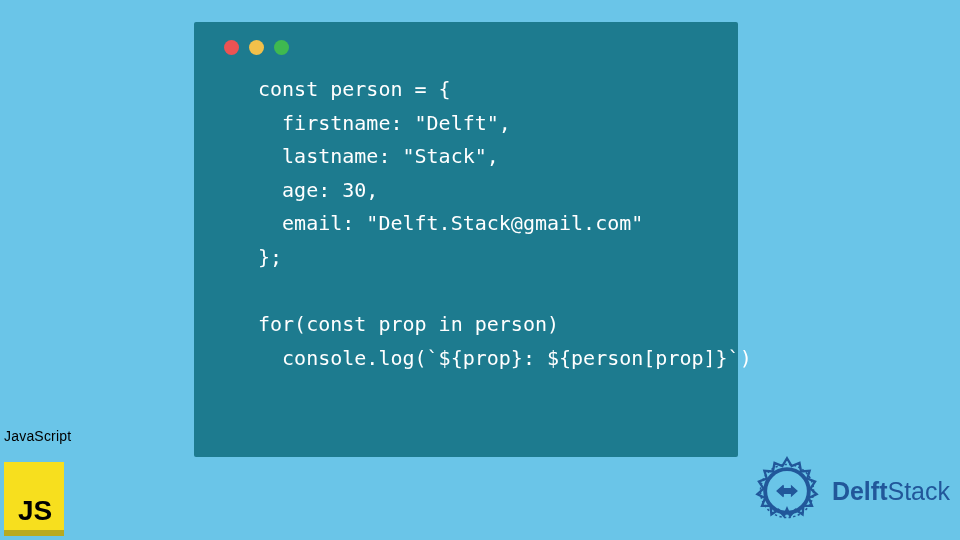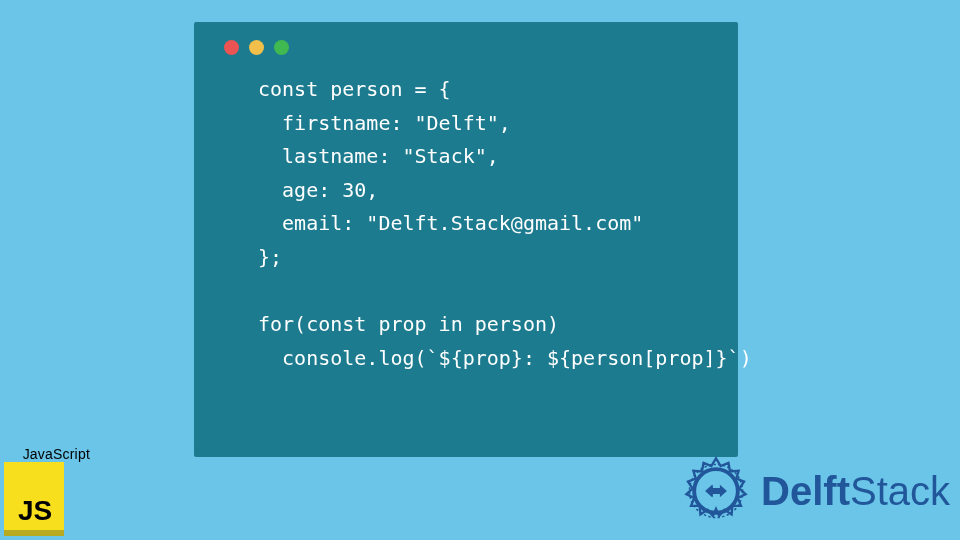--- a/index.html
+++ b/index.html
@@ -47,23 +47,22 @@
       position: absolute;
       left: 4px;
       bottom: 10px;
       width: 86px;
       text-align: left;
     }
     .js-label {
       font-size: 14px;
       color: #000;
       font-weight: 400;
-      margin-bottom: 0;
+      margin-bottom: 18px;
       letter-spacing: 0.2px;
-      text-align: right;
     }
     .js-logo {
       width: 60px;
       height: 68px;
       background: #f7df1e;
       position: relative;
       box-shadow: 0 6px 0 0 #b8aa20;
     }
     .js-logo svg {
       position: absolute;
@@ -76,21 +75,21 @@
       bottom: 10px;
       display: flex;
       align-items: center;
       gap: 6px;
     }
     .ds-icon {
       width: 78px;
       height: 78px;
     }
     .ds-text {
-      font-size: 40px;
+      font-size: 25px;
       color: #21579a;
       font-weight: 400;
       text-align: right;
     }
     .ds-text b { font-weight: 700; }
   </style>
 </head>
 <body>
 
 <div class="code-window">

